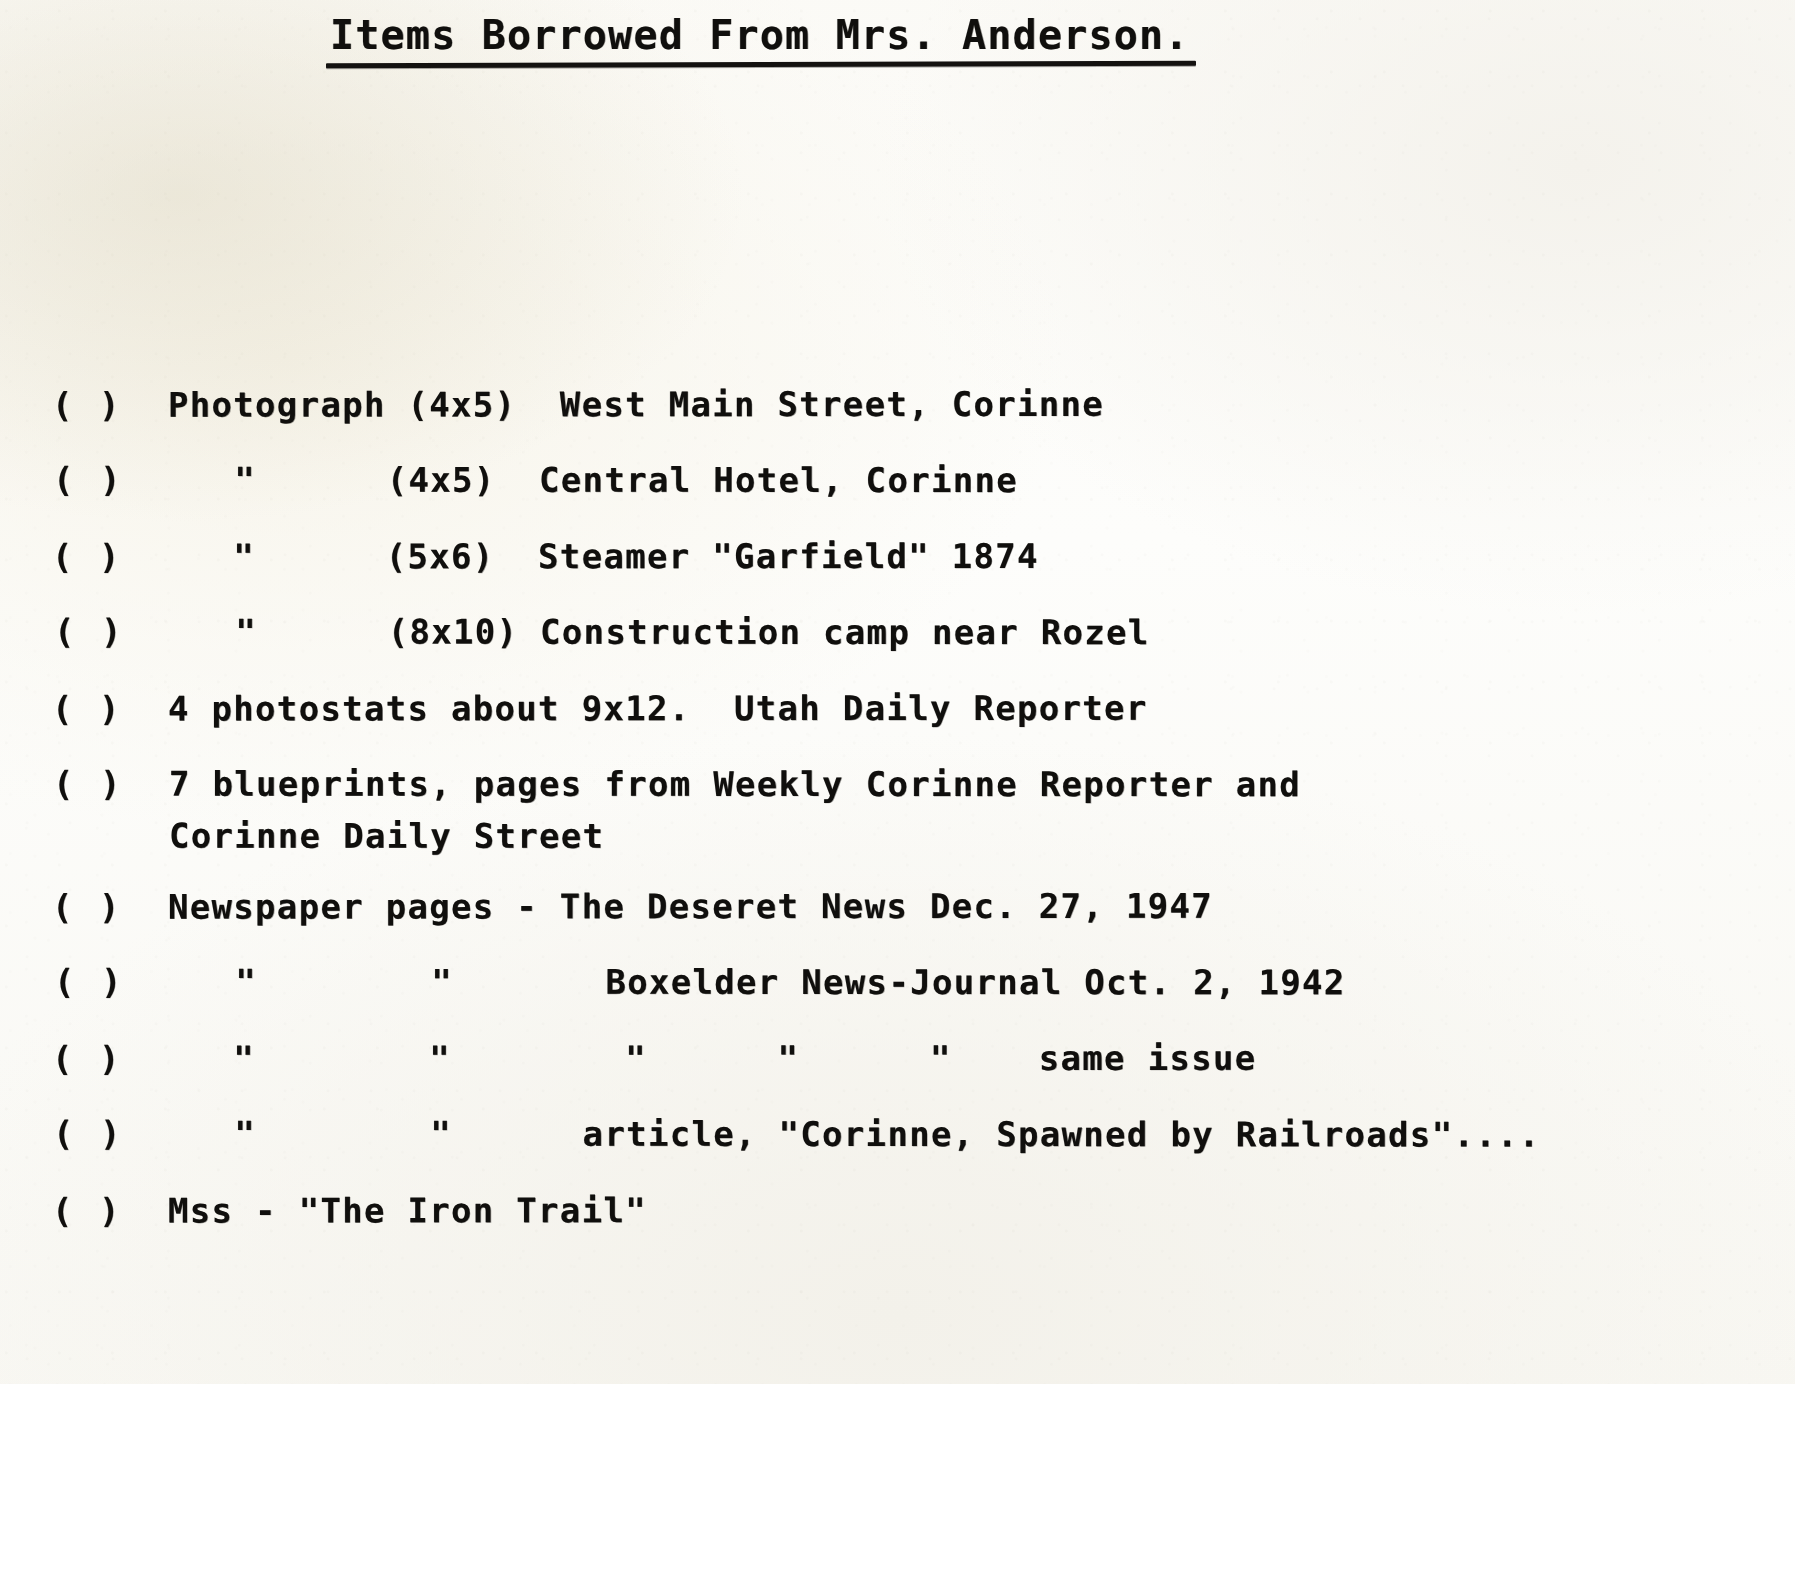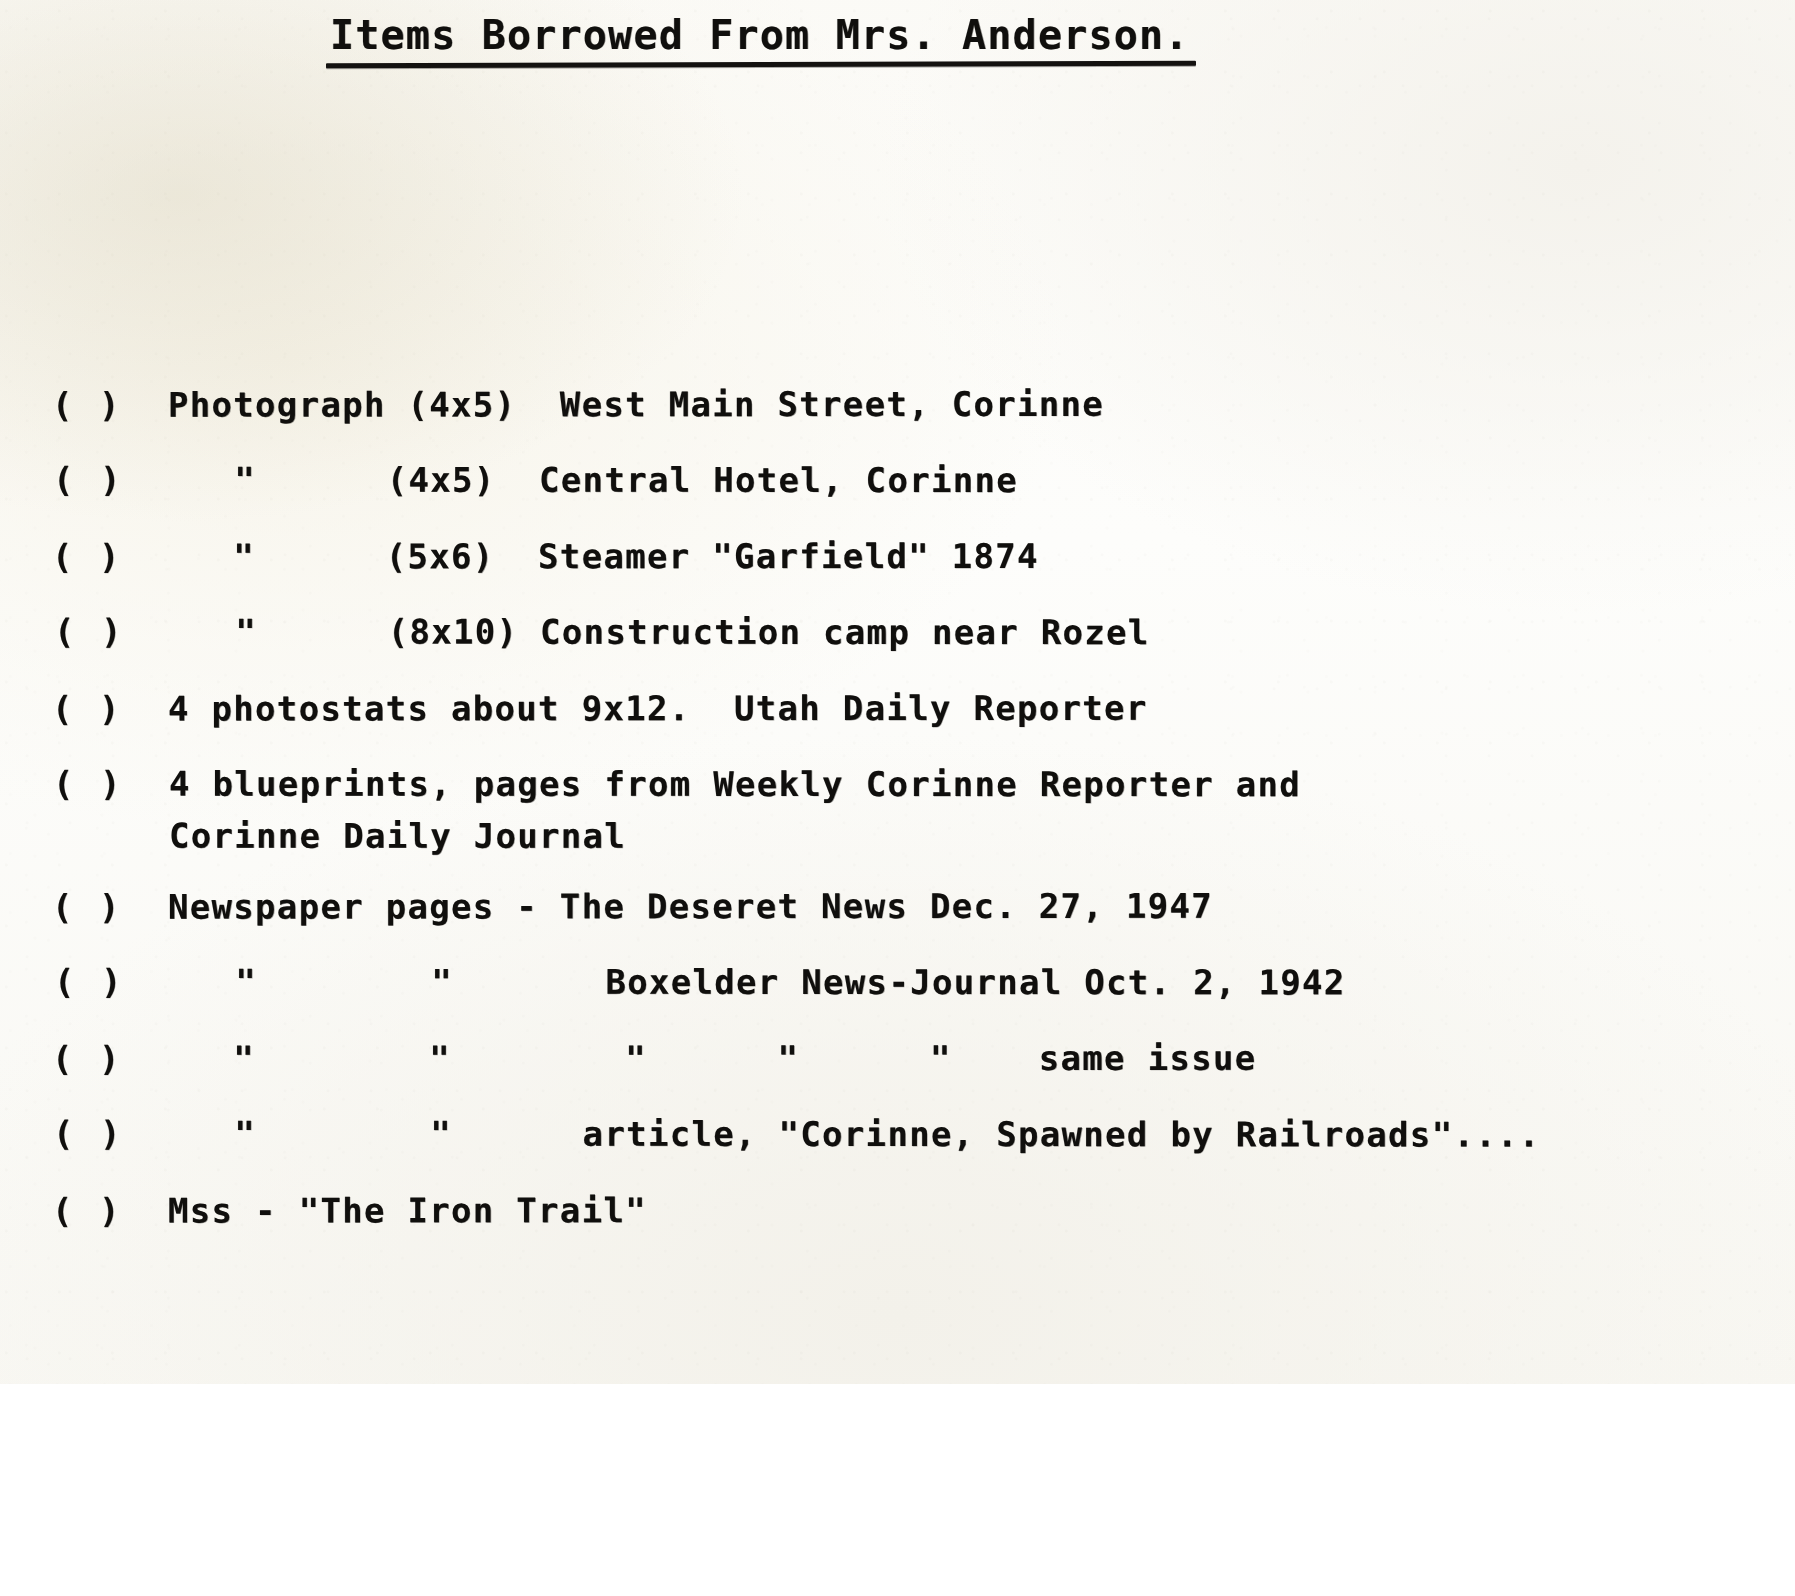--- a/index.html
+++ b/index.html
@@ -165,21 +165,21 @@
       <span class="content">   "      (8x10) Construction camp near Rozel</span>
     </div>
 
     <div class="row">
       <span class="checkbox">( )</span>
       <span class="content">4 photostats about 9x12.  Utah Daily Reporter</span>
     </div>
 
     <div class="row tall">
       <span class="checkbox">( )</span>
-      <span class="content wrap"><span class="cont-line">4 blueprints, pages from Weekly Corinne Reporter and</span><span class="cont-line">Corinne Daily Journal</span></span>
+      <span class="content wrap"><span class="cont-line">7 blueprints, pages from Weekly Corinne Reporter and</span><span class="cont-line">Corinne Daily Street</span></span>
     </div>
 
     <div class="row">
       <span class="checkbox">( )</span>
       <span class="content">Newspaper pages - The Deseret News Dec. 27, 1947</span>
     </div>
 
     <div class="row">
       <span class="checkbox">( )</span>
       <span class="content">   "        "       Boxelder News-Journal Oct. 2, 1942</span>

